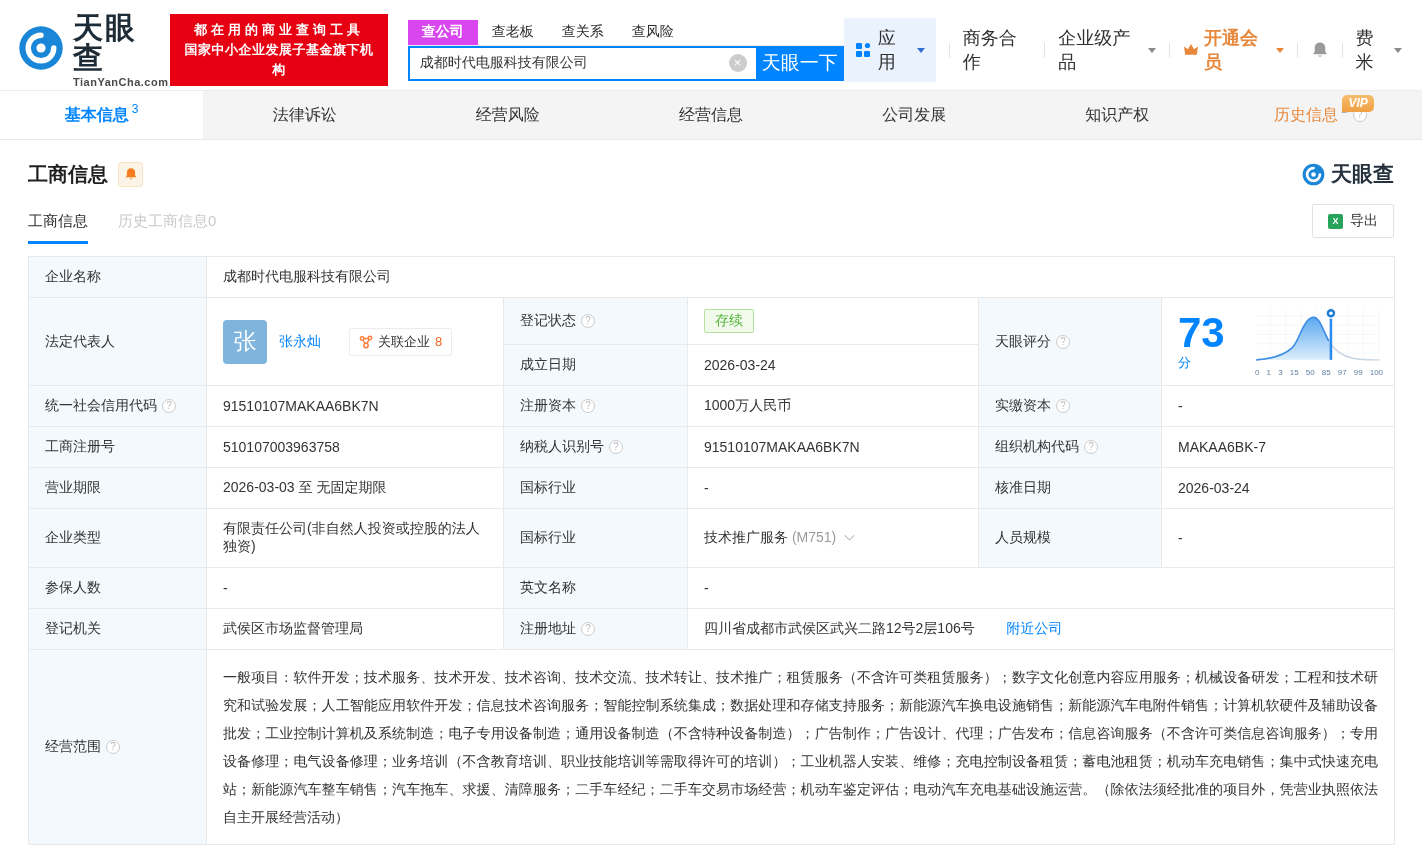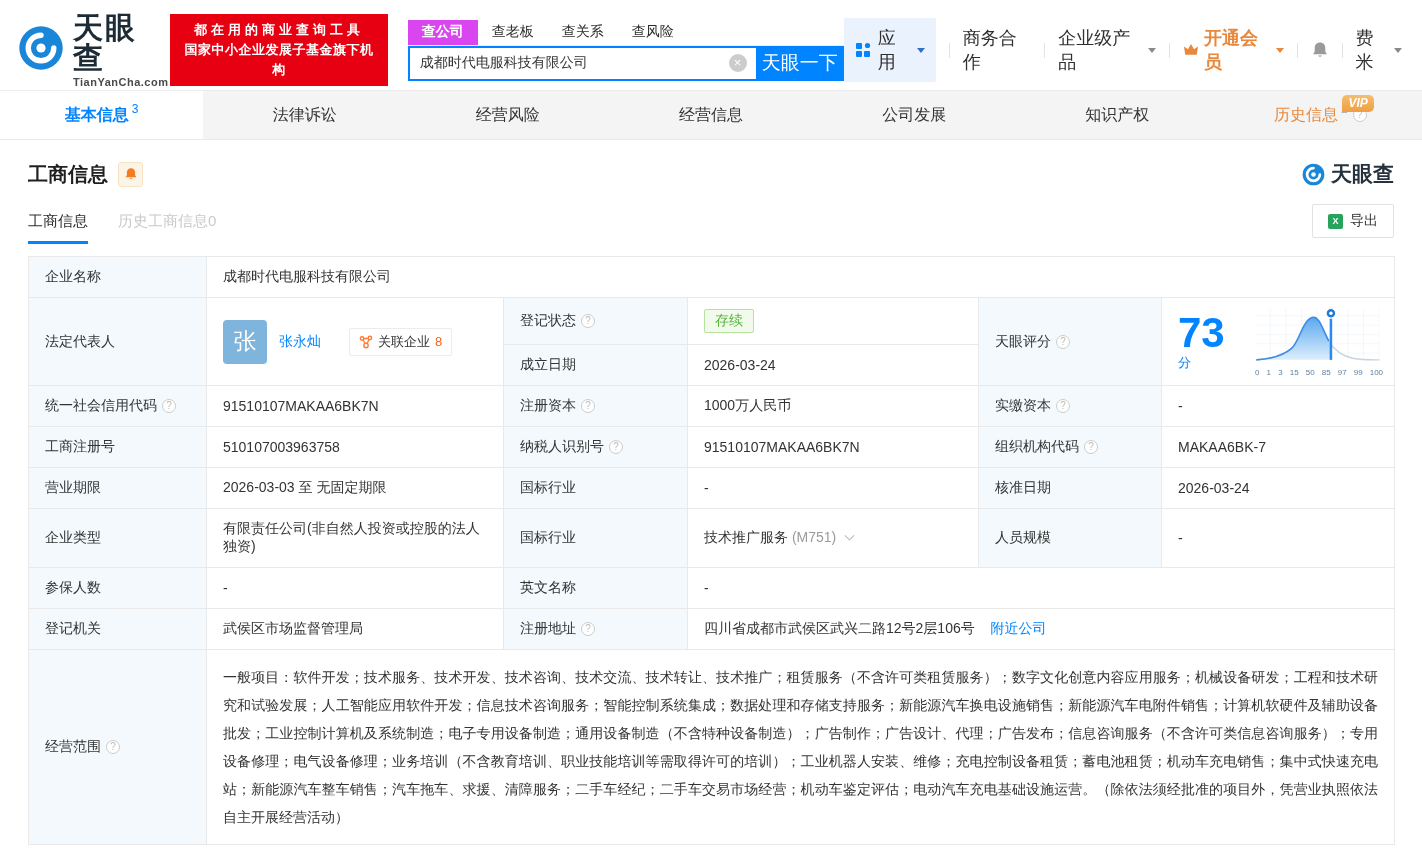--- a/index.html
+++ b/index.html
@@ -68,21 +68,21 @@
   .rel-count { color: #f2641e; }
   .status-badge { display: inline-block; background: #f1faeb; border: 1px solid #b6e2a0; color: #53b53a; padding: 2px 10px; border-radius: 2px; font-size: 14px; }
   .gray-code { color: #9b9b9b; }
   .chev { display: inline-block; width: 7px; height: 7px; border-right: 1.5px solid #b5b5b5; border-bottom: 1.5px solid #b5b5b5; transform: rotate(45deg) translate(-2px,-2px); margin-left: 6px; cursor: pointer; }
   .score-cell { display: flex; align-items: center; gap: 28px; padding: 6px 10px 6px 16px; }
   .score-num { font-size: 42px; font-weight: bold; color: #0084ff; line-height: 1; }
   .score-unit { font-size: 13px; color: #0084ff; }
   .score-chart { width: 130px; flex: none; }
   .tick-row { display: flex; justify-content: space-between; font-size: 8px; color: #5f80a2; margin-top: 1px; padding: 0 1px; }
   .scope-text { line-height: 28px; text-align: justify; color: #333; padding: 2px 0; }
-  .nearby { margin-left: 12px; font-family: Liberation Serif, serif; }
+  .nearby { margin-left: 28px; font-family: Liberation Serif, serif; }
 </style>
 </head>
 <body>
 
 <div class="header">
   <div class="logo">
     <span>
       <svg width="46" height="46" viewBox="0 0 36 36">
           <circle cx="18" cy="18" r="17" fill="#1a86d8"></circle>
           <path d="M18 8a10 10 0 1 0 10 10" fill="none" stroke="#fff" stroke-width="4.2" stroke-linecap="round"></path>

